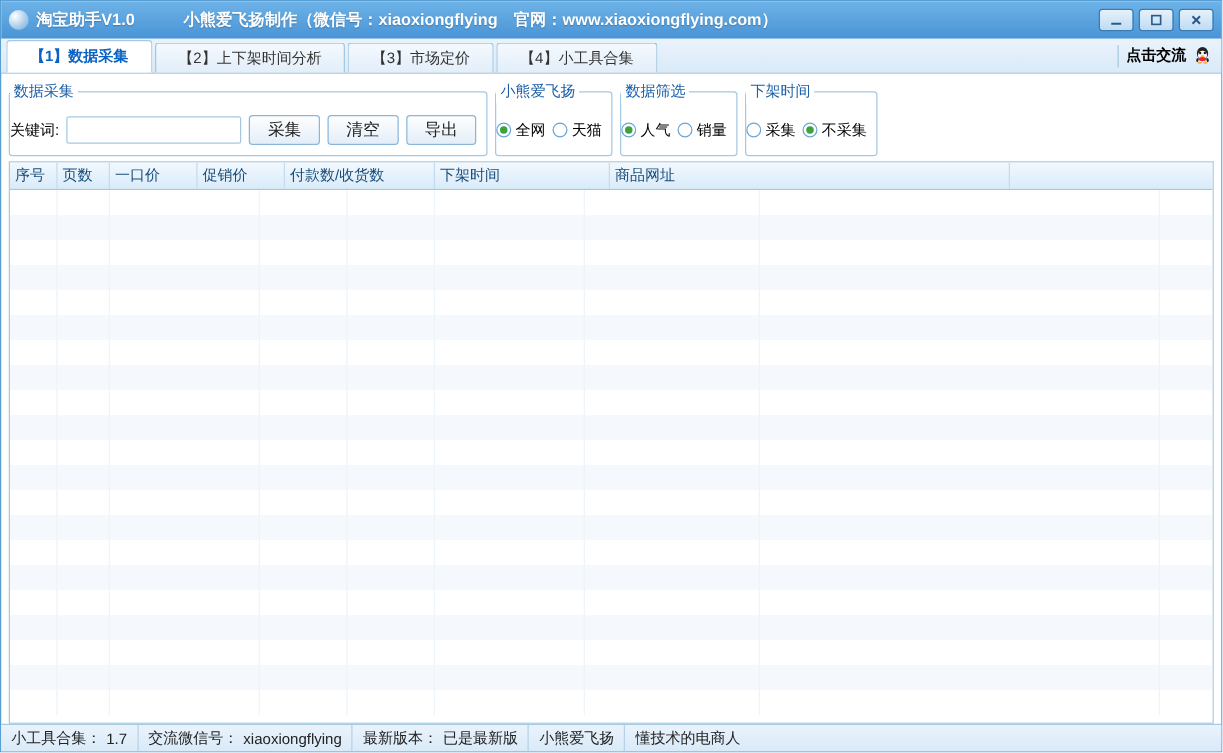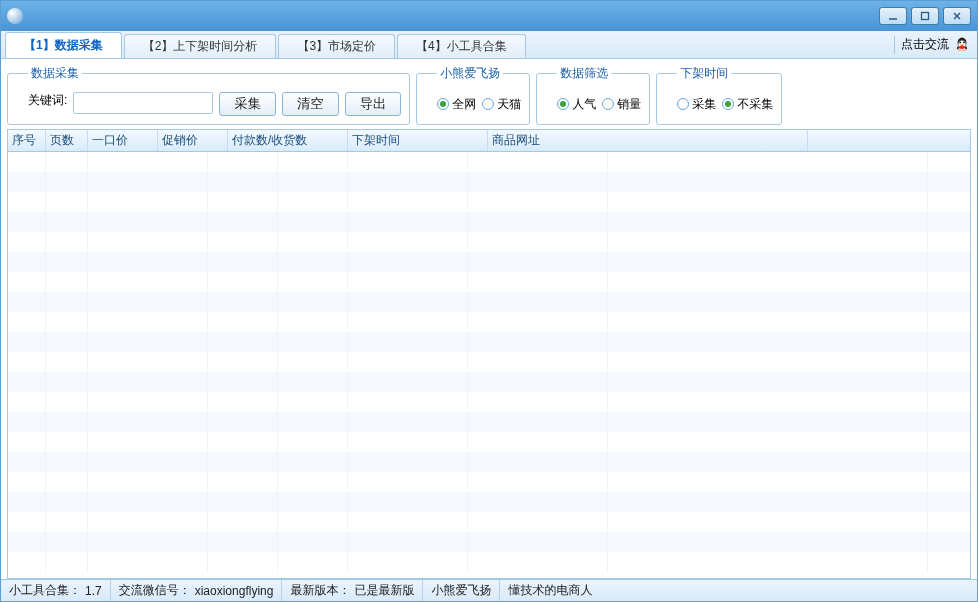--- a/index.html
+++ b/index.html
@@ -7,26 +7,26 @@
 .window { width: 978px; height: 602px; border: 1px solid #5a9fd4; background: #fff; display: flex; flex-direction: column; }
 .titlebar { height: 30px; background: linear-gradient(#6db3e8, #4a94d6); display: flex; align-items: center; padding: 0 6px; color: #fff; }
 .titlebar .icon { width: 16px; height: 16px; border-radius: 50%; background: radial-gradient(circle at 5px 5px, #fff, #6aa6d8); margin-right: 6px; }
 .titlebar .title { font-weight: bold; font-size: 13px; text-shadow: 0 1px 1px rgba(0,0,0,0.25); }
 .winbtns { margin-left: auto; display: flex; gap: 4px; }
 .winbtn { width: 28px; height: 18px; border: 1px solid #3d7cb1; border-radius: 3px; background: linear-gradient(#e6f1fb, #bedcf3); display: flex; align-items: center; justify-content: center; cursor: pointer; color: #2a5a86; font-size: 11px; }
 .winbtn svg { width: 10px; height: 10px; }
 .tabbar { height: 28px; background: linear-gradient(#eaf3fc, #d9eaf8); border-bottom: 1px solid #a6c9e2; display: flex; align-items: flex-end; padding-left: 4px; }
 .tab { height: 24px; padding: 0 18px; border: 1px solid #a6c9e2; border-bottom: none; background: linear-gradient(#f4f9fe, #e2eef9); border-radius: 3px 3px 0 0; margin-right: 2px; display: flex; align-items: center; cursor: pointer; color: #333; }
 .tab.active { background: #fff; color: #0a63c4; font-weight: bold; height: 26px; }
-.tabbar-right { margin-left: auto; display: flex; align-items: center; padding-right: 6px; gap: 4px; height: 100%; }
+.tabbar-right { margin-left: auto; display: flex; align-items: center; padding-right: 6px; gap: 4px; height: 100%; font-weight: bold; }
 .tabbar-right .divider { width: 1px; height: 18px; background: #a6c9e2; margin-right: 2px; }
 .qq-icon { width: 18px; height: 18px; }
 .content { flex: 1; display: flex; flex-direction: column; padding: 6px 6px 0 6px; }
 .groups { display: flex; gap: 6px; margin-bottom: 4px; }
-fieldset.group { border: 1px solid #a6c9e2; border-radius: 3px; padding: 10px 8px 8px 20px; display: flex; gap: 6px; position: relative; }
+fieldset.group { border: 1px solid #a6c9e2; border-radius: 3px; padding: 10px 8px 8px 0; display: flex; align-items: center; gap: 6px; position: relative; }
 fieldset.group legend { color: #1a5fa8; padding: 0 3px; font-size: 12px; }
 .group-flex { flex: 0 0 auto; }
 .kw-input { width: 140px; height: 22px; border: 1px solid #a6c9e2; border-radius: 2px; padding: 0 4px; }
 .btn { height: 24px; padding: 0 14px; border: 1px solid #8ab6d9; border-radius: 3px; background: linear-gradient(#fefefe, #e3eef8); cursor: pointer; color: #222; }
 .radio { display: inline-flex; align-items: center; gap: 3px; cursor: pointer; }
 .radio-dot { width: 12px; height: 12px; border: 1px solid #6aa6d8; border-radius: 50%; display: inline-flex; align-items: center; justify-content: center; background: #fff; }
 .radio.checked .radio-dot::after { content: ""; width: 6px; height: 6px; border-radius: 50%; background: #3ca23c; }
 .slider-wrap { display: flex; flex-direction: column; align-items: center; gap: 2px; }
 .slider { width: 70px; height: 16px; position: relative; }
 .slider-track { position: absolute; top: 7px; left: 0; right: 0; height: 3px; background: #c8dbea; border-radius: 2px; }
@@ -42,20 +42,21 @@
 .statusbar .seg { padding: 0 8px; border-right: 1px solid #b6d2e8; height: 100%; display: flex; align-items: center; gap: 4px; }
 .statusbar .seg:last-child { border-right: none; }
 </style>
 </head>
 <body>
 
 <div class="window">
 
   <div class="titlebar">
     <div class="icon"></div>
+    <div class="title">淘宝助手V1.0　　　小熊爱飞扬制作（微信号：xiaoxiongflying　官网：www.xiaoxiongflying.com）</div>
     <div class="winbtns">
       <div class="winbtn">
           <svg viewBox="0 0 10 10">
             <line x1="1" y1="8" x2="9" y2="8" stroke="#2a5a86" stroke-width="1.5"></line>
           </svg>
         </div>
       <div class="winbtn">
           <svg viewBox="0 0 10 10">
             <rect x="1.5" y="1.5" width="7" height="7" fill="none" stroke="#2a5a86" stroke-width="1.3"></rect>
           </svg>

